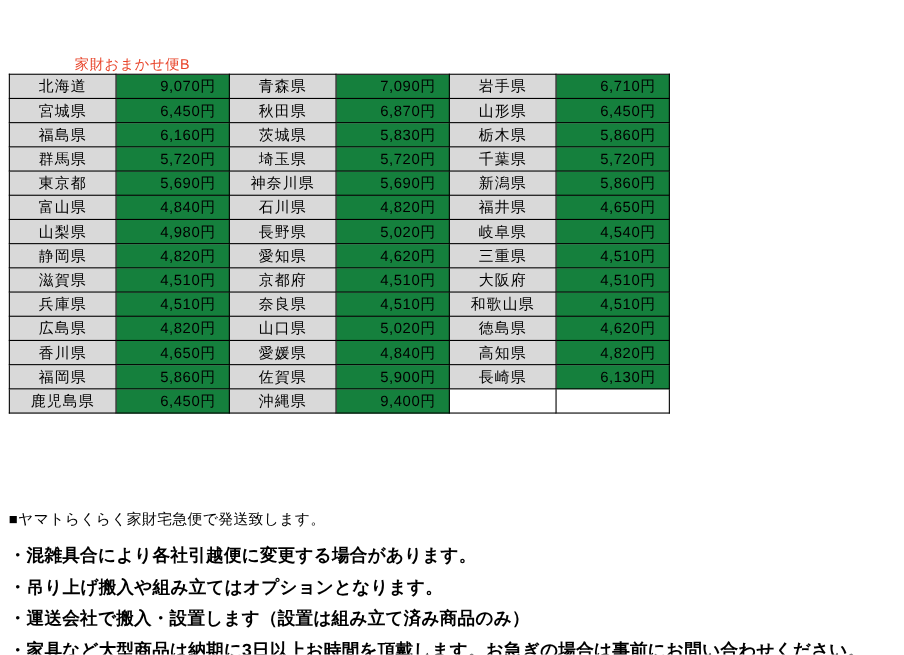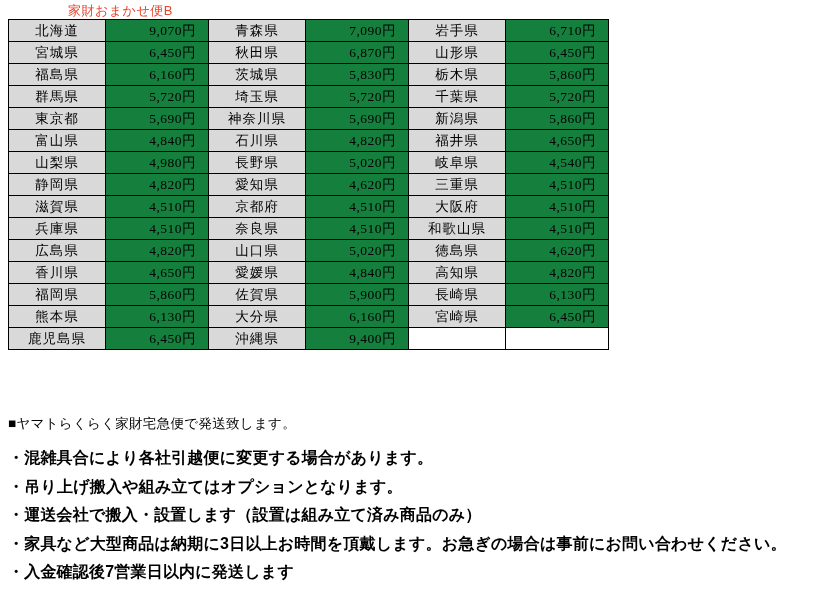--- a/index.html
+++ b/index.html
@@ -11,38 +11,38 @@
     height: 595px;
     background: #ffffff;
     font-family: "Liberation Sans", sans-serif;
     color: #000000;
     overflow: hidden;
   }
   .page {
     position: relative;
     width: 822px;
     height: 474px;
+    margin-top: 48px;
   }
   .title-line {
     position: absolute;
     left: 68px;
     top: 2px;
     font-size: 13px;
     color: #e8442a;
     font-weight: 400;
     letter-spacing: 0.5px;
   }
   .fee-table {
     position: absolute;
     left: 8px;
     top: 19px;
     border-collapse: collapse;
     table-layout: fixed;
     width: 505px;
-    font-family: Liberation Serif, serif;
   }
   .fee-table td {
     border: 1px solid #000000;
     height: 21px;
     font-size: 13.5px;
     padding: 0 6px;
     white-space: nowrap;
   }
   .fee-table td.pref {
     background: #d9d9d9;
@@ -185,28 +185,20 @@
           <td class="pref">高知県</td>
           <td class="price">4,820円</td>
         </tr>
         <tr>
           <td class="pref">福岡県</td>
           <td class="price">5,860円</td>
           <td class="pref">佐賀県</td>
           <td class="price">5,900円</td>
           <td class="pref">長崎県</td>
           <td class="price">6,130円</td>
-        </tr>
-        <tr>
-          <td class="pref">熊本県</td>
-          <td class="price">6,130円</td>
-          <td class="pref">大分県</td>
-          <td class="price">6,160円</td>
-          <td class="pref">宮崎県</td>
-          <td class="price">6,450円</td>
         </tr>
         <tr>
           <td class="pref">鹿児島県</td>
           <td class="price">6,450円</td>
           <td class="pref">沖縄県</td>
           <td class="price">9,400円</td>
           <td class="empty"></td>
           <td class="empty"></td>
         </tr>
       </tbody>

